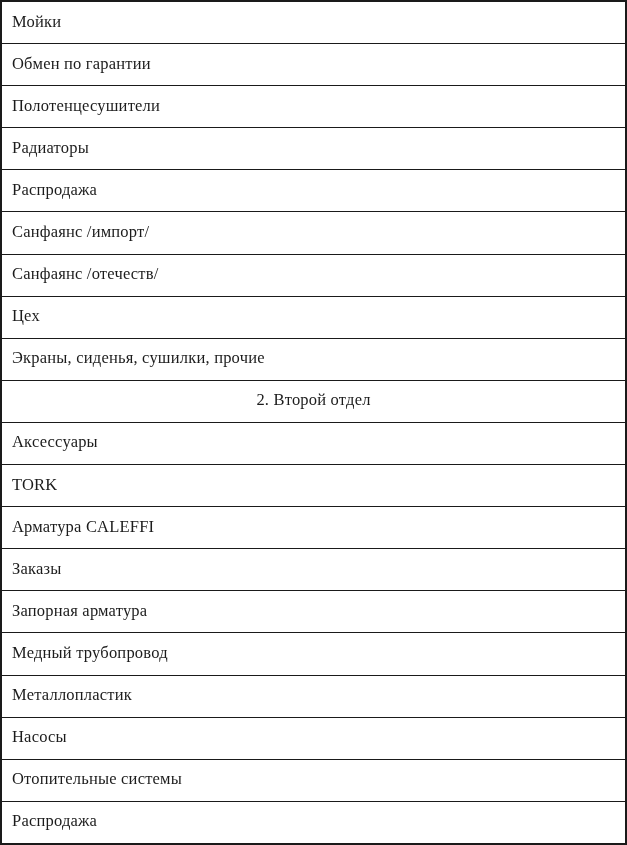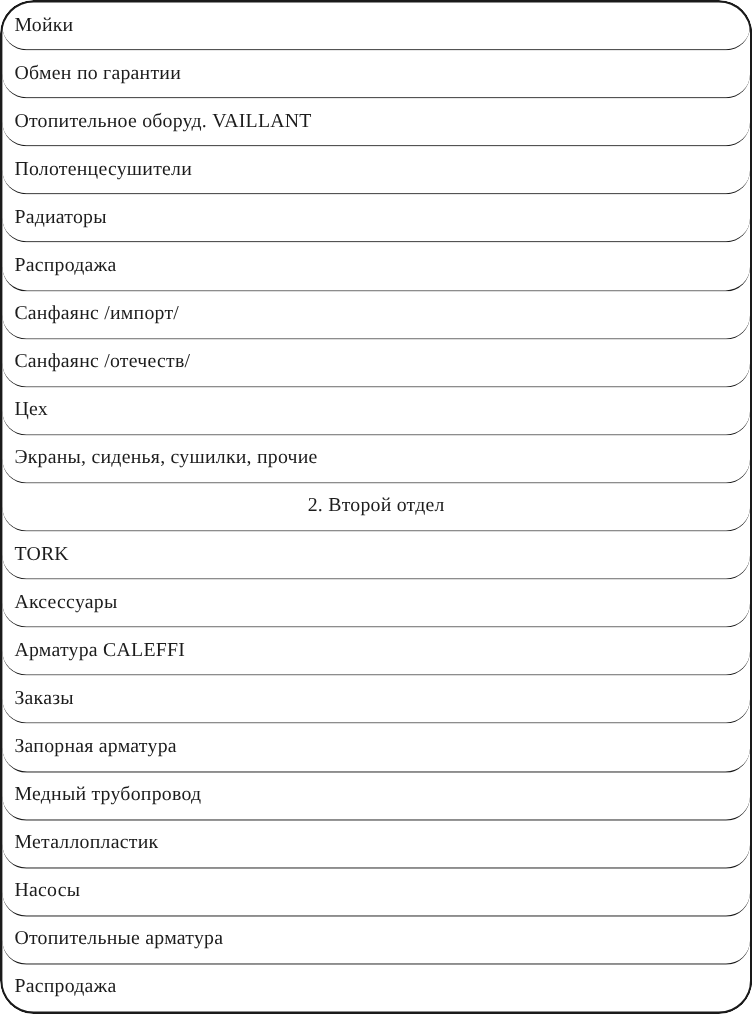--- a/index.html
+++ b/index.html
@@ -1,20 +1,20 @@
 <!DOCTYPE html>
 <html style="--border-color: #1a1a1a; --text-color: #1c1c1c; --bg-color: #ffffff;"><head>
 <meta charset="utf-8">
 <style>
   :root {
     --border-color: #1a1a1a;
     --text-color: #1c1c1c;
     --bg-color: #ffffff;
   }
-  * { box-sizing: border-box; border-radius: 28px; }
+  * { box-sizing: border-box; }
   html, body {
     margin: 0;
     padding: 0;
     background: var(--bg-color);
   }
   .page {
     width: 627px;
     height: 845px;
     background: var(--bg-color);
     overflow: hidden;
@@ -46,33 +46,32 @@
     padding-right: 0;
   }
 </style>
 </head>
 <body>
 
 <div class="page">
   <div class="category-table">
     <div class="row">Мойки</div>
     <div class="row">Обмен по гарантии</div>
-    <div class="row">Отопительное оборуд. VAILLANT</div>
     <div class="row">Полотенцесушители</div>
     <div class="row">Радиаторы</div>
     <div class="row">Распродажа</div>
     <div class="row">Санфаянс /импорт/</div>
     <div class="row">Санфаянс /отечеств/</div>
     <div class="row">Цех</div>
     <div class="row">Экраны, сиденья, сушилки, прочие</div>
     <div class="row section">2. Второй отдел</div>
+    <div class="row">Аксессуары</div>
     <div class="row">TORK</div>
-    <div class="row">Аксессуары</div>
     <div class="row">Арматура CALEFFI</div>
     <div class="row">Заказы</div>
     <div class="row">Запорная арматура</div>
     <div class="row">Медный трубопровод</div>
     <div class="row">Металлопластик</div>
     <div class="row">Насосы</div>
-    <div class="row">Отопительные арматура</div>
+    <div class="row">Отопительные системы</div>
     <div class="row">Распродажа</div>
   </div>
 </div>
 
 </body></html>

